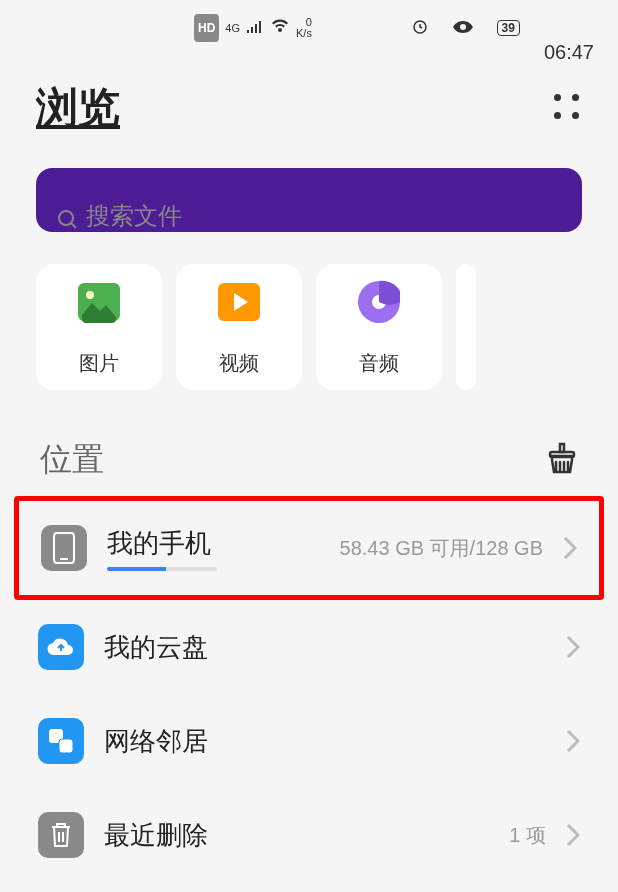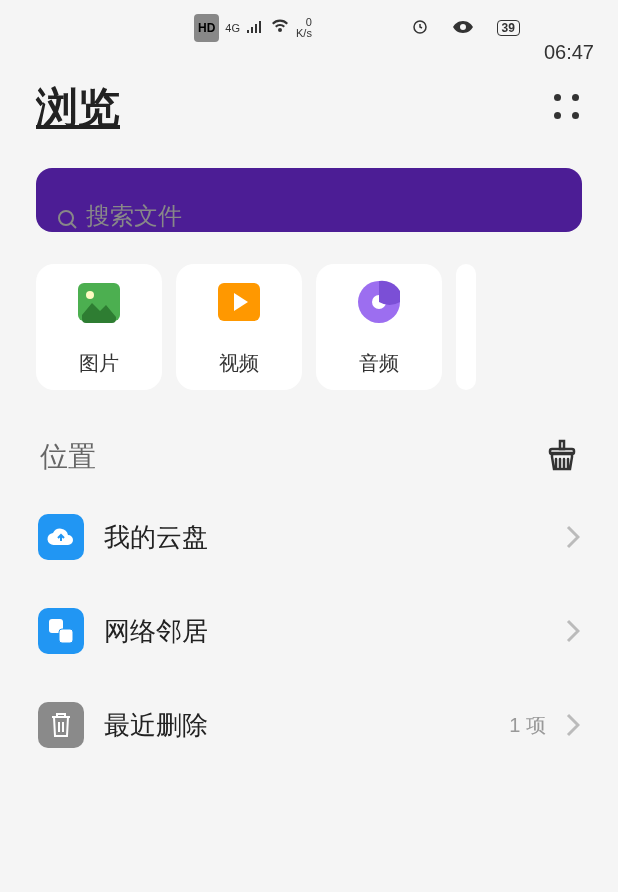--- a/index.html
+++ b/index.html
@@ -17,21 +17,21 @@
   justify-content: space-between;
   align-items: center;
   padding: 0 24px;
   font-size: 18px;
   color: #333;
 }
 .status-left { display: flex; align-items: center; gap: 6px; padding-left: 170px;}
 .status-right { display: flex; align-items: center; gap: 24px; }
 .hd-badge {
   background: #888;
-  color: #000000;
+  color: #ffffff;
   border-radius: 4px;
   padding: 7px 4px;
   font-size: 12px;
   font-weight: bold;
 }
 .sig-text { font-size: 11px; line-height: 1; }
 .sig-stack { display: flex; flex-direction: column; align-items: flex-end; }
 .battery-box {
   border: 1.5px solid #333;
   border-radius: 4px;
@@ -97,21 +97,21 @@
   width: 48px; height: 48px;
   display: flex; align-items: center; justify-content: center;
 }
 .cat-label { font-size: 20px; color: #333; }
 .section-header {
   display: flex;
   justify-content: space-between;
   align-items: center;
   padding: 28px 40px 14px 40px;
 }
-.section-title { font-size: 28px; color: #666; }
+.section-title { font-size: 32px; color: #666; }
 .list-container {
   padding: 0 16px;
 }
 .list-item {
   display: flex;
   align-items: center;
   padding: 24px 22px;
   gap: 20px;
   position: relative;
 }
@@ -237,20 +237,40 @@
   <div>
     <svg width="32" height="32" viewBox="0 0 32 32">
         <path d="M14 2h4v8h-4zM6 14h20v4l-2 12H8l-2-12zM10 20v8M14 20v8M18 20v8M22 20v8" stroke="#333" stroke-width="2.5" fill="none" stroke-linecap="round"></path>
         <rect x="4" y="10" width="24" height="5" rx="2" fill="none" stroke="#333" stroke-width="2.5"></rect>
       </svg>
   </div>
 </div>
 
 <div class="list-container">
 
+  <div class="highlight-box">
+    <div class="list-item">
+      <div class="item-icon" style="background:#8a8a8a">
+        <svg width="22" height="32" viewBox="0 0 22 32">
+            <rect x="1" y="1" width="20" height="30" rx="3" fill="none" stroke="#fff" stroke-width="2"></rect>
+            <rect x="7" y="26" width="8" height="2" fill="#fff"></rect>
+          </svg>
+      </div>
+      <div class="item-content">
+        <div class="item-title">我的手机</div>
+        <div class="progress-bar">
+          <div class="progress-fill" style="width:54%"></div>
+        </div>
+      </div>
+      <div class="item-detail">58.43 GB 可用/128 GB</div>
+      <svg class="chevron" width="14" height="24" viewBox="0 0 14 24">
+          <path d="M2 2l10 10L2 22" stroke="#bbb" stroke-width="3" fill="none"></path>
+        </svg>
+    </div>
+  </div>
 
   <div class="list-item">
     <div class="item-icon" style="background:#2196f3">
       <svg width="30" height="22" viewBox="0 0 30 22">
           <path d="M22 9a8 8 0 00-15-2A6 6 0 008 19h14a5 5 0 000-10z" fill="#fff"></path>
           <path d="M15 9v6M12 12l3-3 3 3" stroke="#2196f3" stroke-width="2" fill="none"></path>
         </svg>
     </div>
     <div class="item-content">
       <div class="item-title">我的云盘</div>

